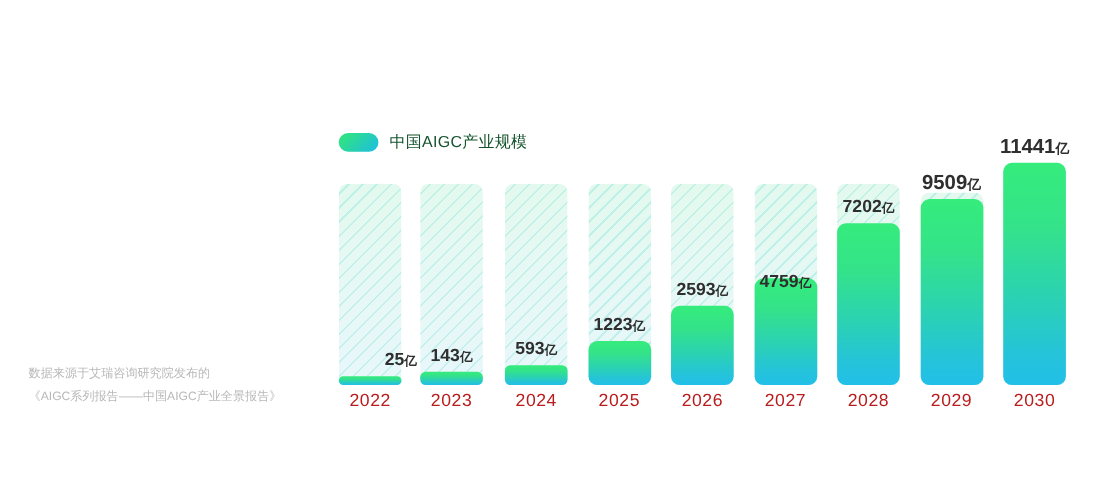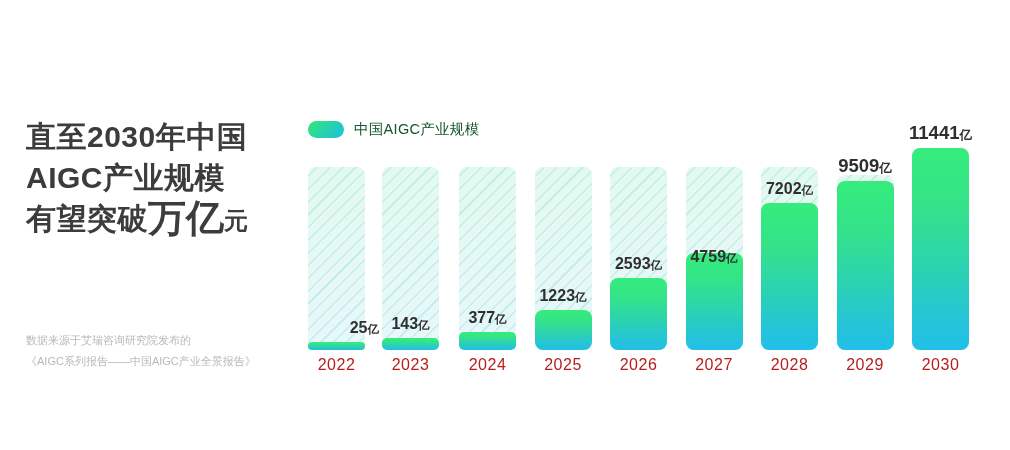--- a/index.html
+++ b/index.html
@@ -103,25 +103,20 @@
     color:#b91c1c;
     font-size:16px;
     letter-spacing:0.5px;
   }
 </style>
 </head>
 <body>
 
 <div id="stage">
 
-  <div class="headline">
-    <div class="hl-line">直至2030年中国</div>
-    <div class="hl-line">AIGC产业规模</div>
-    <div class="hl-line"><span>有望突破</span><span class="big">万亿</span><span class="small">元</span></div>
-  </div>
 
   <div class="source">
     <div>数据来源于艾瑞咨询研究院发布的</div>
     <div>《AIGC系列报告——中国AIGC产业全景报告》</div>
   </div>
 
   <div class="legend">
     <span class="legend-swatch"></span>
     <span class="legend-label">中国AIGC产业规模</span>
   </div>
@@ -135,21 +130,21 @@
       </div>
       <div class="col" style="left: 74px;">
         <div class="track" style="height: 183px;"></div>
         <div class="fill tiny" style="height: 12px;"></div>
         <div class="vlabel" style="bottom: 17px;"><span>143</span><span class="unit">亿</span></div>
         <div class="xlabel">2023</div>
       </div>
       <div class="col" style="left: 151px;">
         <div class="track" style="height: 183px;"></div>
         <div class="fill tiny" style="height: 18px;"></div>
-        <div class="vlabel" style="bottom: 23px;"><span>377</span><span class="unit">亿</span></div>
+        <div class="vlabel" style="bottom: 23px;"><span>593</span><span class="unit">亿</span></div>
         <div class="xlabel">2024</div>
       </div>
       <div class="col" style="left: 226.5px;">
         <div class="track" style="height: 183px;"></div>
         <div class="fill" style="height: 40px;"></div>
         <div class="vlabel" style="bottom: 45px;"><span>1223</span><span class="unit">亿</span></div>
         <div class="xlabel">2025</div>
       </div>
       <div class="col" style="left: 302px;">
         <div class="track" style="height: 183px;"></div>

